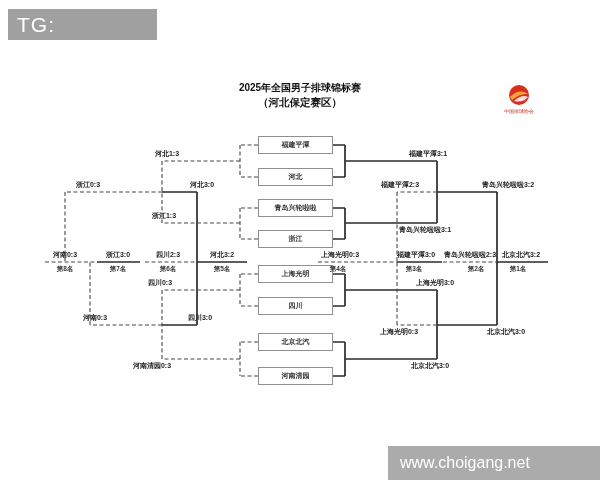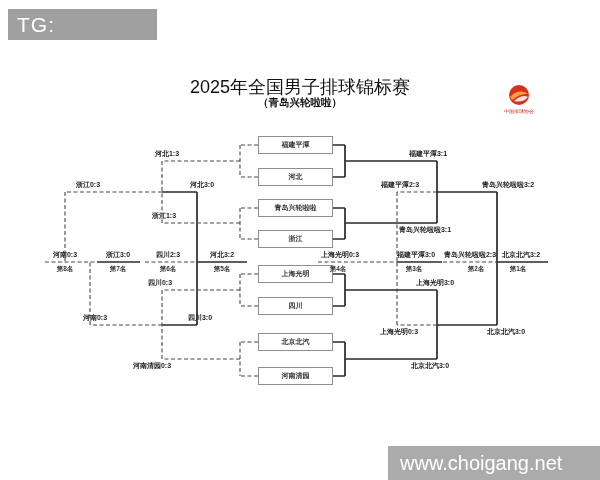--- a/index.html
+++ b/index.html
@@ -1,23 +1,23 @@
 <!DOCTYPE html>
 <html><head>
 <meta charset="utf-8">
 <style>
   html,body{margin:0;padding:0;background:#fff;}
   .page{position:relative;width:600px;height:480px;background:#ffffff;overflow:hidden;
         font-family:"Liberation Sans","DejaVu Sans",sans-serif;color:#222;}
   .wm-top{position:absolute;left:8px;top:9px;width:140px;height:31px;background:#a0a0a0;
           color:#fff;font-size:21px;line-height:31px;padding-left:9px;letter-spacing:1px;}
   .wm-bottom{position:absolute;left:388px;top:446px;width:212px;height:34px;background:#ababab;
-          color:#fff;font-size:20px;line-height:34px;padding-left:12px;box-sizing:border-box;}
+          color:#fff;font-size:16px;line-height:34px;padding-left:12px;box-sizing:border-box;}
   .title{position:absolute;left:0;top:80px;width:600px;text-align:center;}
-  .t1{font-size:18px;font-weight:normal;line-height:15px;color:#111;}
+  .t1{font-size:10px;font-weight:bold;line-height:15px;color:#111;}
   .t2,.t3{font-size:10.5px;font-weight:bold;line-height:14px;color:#111;}
   .logo{position:absolute;left:501px;top:84px;width:36px;text-align:center;}
   .logo .emblem{display:block;margin:0 auto;}
   .logo-caption{font-size:5.5px;color:#c21f12;white-space:nowrap;transform:scale(.9);}
   svg.lines{position:absolute;left:0;top:0;}
   .box{position:absolute;width:75px;height:18px;border:1px solid #8f8f8f;background:#fff;
        display:flex;align-items:center;justify-content:center;font-size:7px;font-weight:600;
        color:#333;box-sizing:border-box;white-space:nowrap;}
   .lbl{position:absolute;transform:translateX(-50%);font-size:7px;font-weight:700;color:#222;
        white-space:nowrap;line-height:8px;}
@@ -26,21 +26,21 @@
 </style>
 </head>
 <body>
 
 <div class="page">
 
   <div class="wm-top">TG: MYYJJPP</div>
 
   <div class="title">
     <div class="t1">2025年全国男子排球锦标赛</div>
-    <div class="t2">（青岛兴轮啦啦）</div>
+    <div class="t2">（河北保定赛区）</div>
   </div>
 
   <div class="logo">
     <svg class="emblem" width="26" height="24" viewBox="0 0 26 24">
       <circle cx="13" cy="11" r="10" fill="#d8301c"></circle>
       <path d="M4 13 Q13 4 22 10 Q14 9 6 16 Z" fill="#f6a23c"></path>
       <path d="M8 17 Q16 10 22 13 Q17 19 8 17 Z" fill="#ffffff" opacity="0.85"></path>
     </svg>
     <div class="logo-caption">中国排球协会</div>
   </div>

